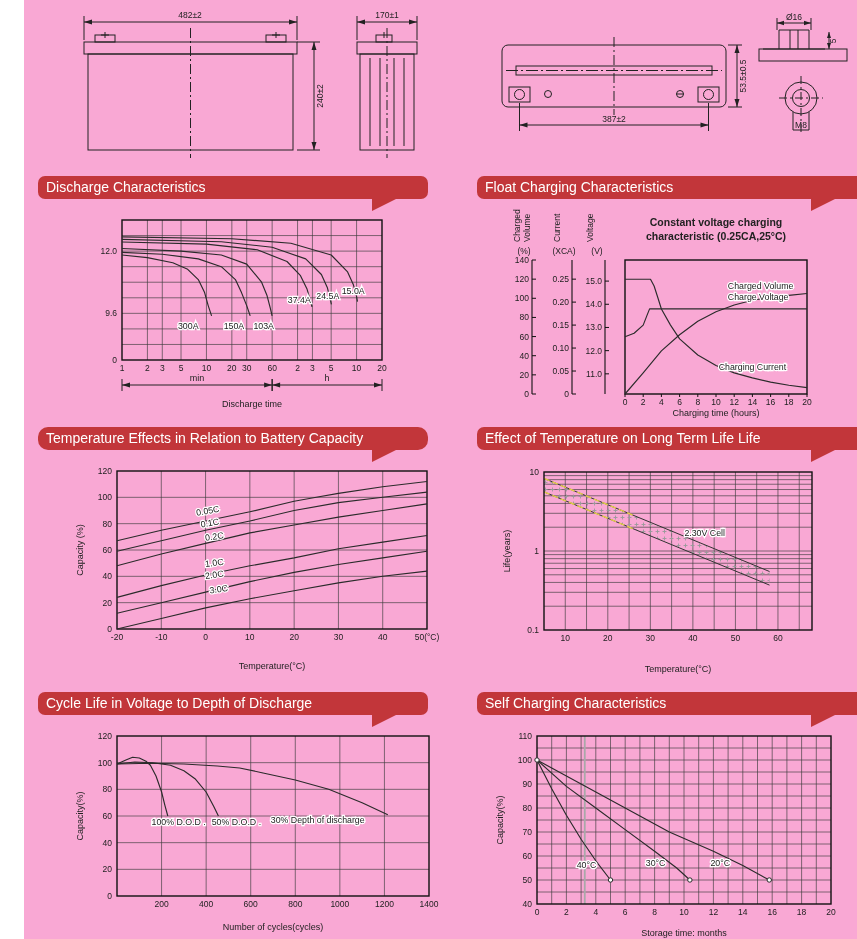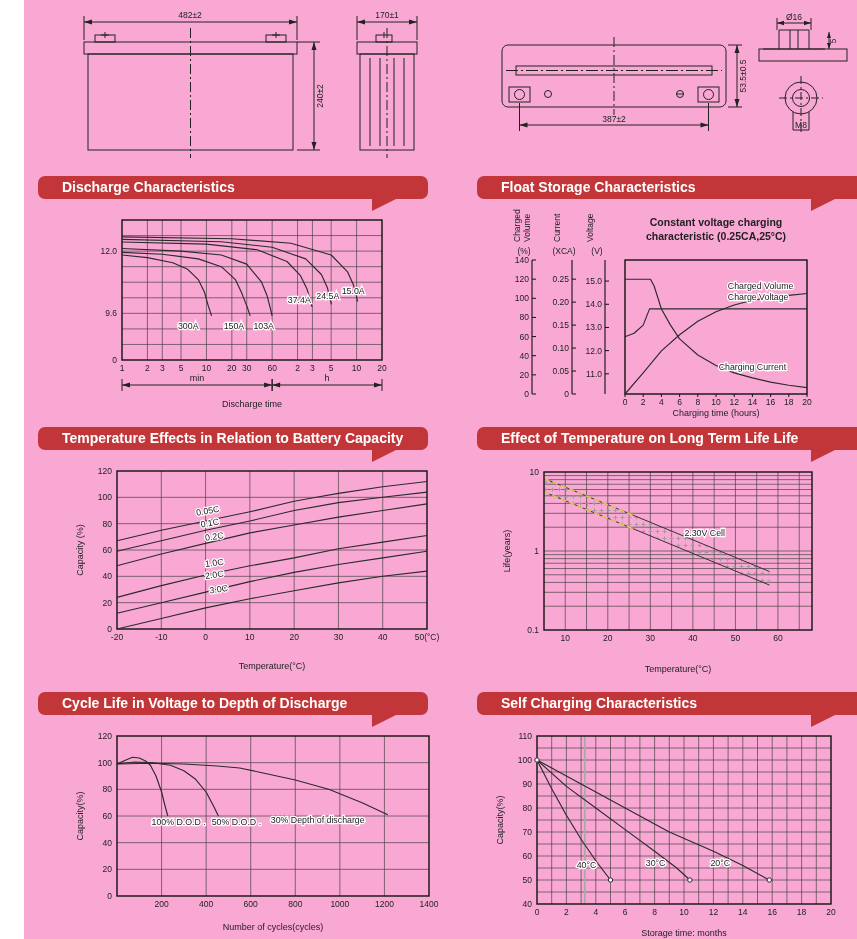--- a/index.html
+++ b/index.html
@@ -1,22 +1,22 @@
 <!DOCTYPE html>
 <html><head>
 <meta charset="utf-8">
 <style>
   html,body{margin:0;padding:0;background:#fff;}
   #sheet{position:relative;width:857px;height:939px;background:#f9a8d4;
          font-family:"Liberation Sans",sans-serif;overflow:hidden;margin-left:24px;}
   svg{position:absolute;overflow:visible;}
   svg text{font-family:"Liberation Sans","DejaVu Sans",sans-serif;fill:#222;}
   .banner{position:absolute;height:23px;background:#c2363a;border-radius:7px;
-          color:#fff;font-weight:bold;font-size:14px;line-height:23px;
-          padding-left:24px;box-sizing:border-box;width:390px;}
+          color:#fff;font-weight:normal;font-size:14px;line-height:23px;
+          padding-left:8px;box-sizing:border-box;width:390px;}
   .banner::after{content:"";position:absolute;right:30px;top:96%;width:0;height:0;
           border-style:solid;border-width:13px 26px 0 0;
           border-color:#c2363a transparent transparent transparent;}
   .tech line,.tech rect,.tech circle,.tech polyline,.tech path{stroke:#222;fill:none;stroke-width:1;}
   .tech polygon{fill:#222;stroke:none;}
   .tech text{font-size:8.5px;}
 </style>
 </head>
 <body>
 
@@ -119,22 +119,22 @@
     <line x1="52" y1="64" x2="52" y2="122" stroke-dasharray="8 3 2 3"></line>
     <line x1="44" y1="100" x2="44" y2="118"></line>
       <line x1="60" y1="100" x2="60" y2="118"></line>
     <line x1="44" y1="118" x2="60" y2="118"></line>
     <text x="52" y="116" text-anchor="middle" font-size="5.5">M8</text>
   </svg>
 
   <div class="banner" style="left:14px;top:176px;">
     <span>Discharge Characteristics</span></div>
   <div class="banner" style="left:453px;top:176px;">
-    <span>Float Storage Characteristics</span></div>
-  <div class="banner" style="left:14px;top:427px;">
+    <span>Float Charging Characteristics</span></div>
+  <div class="banner" style="left:14px;top:427px;border-radius:10px;">
     <span>Temperature Effects in Relation to Battery Capacity</span></div>
   <div class="banner" style="left:453px;top:427px;">
     <span>Effect of Temperature on Long Term Life Life</span></div>
   <div class="banner" style="left:14px;top:692px;">
     <span>Cycle Life in Voltage to Depth of Discharge</span></div>
   <div class="banner" style="left:453px;top:692px;">
     <span>Self Charging Characteristics</span></div>
 
   <svg id="svg-discharge" style="left:20px;top:206px;width:424px;height:205px;" viewBox="0 0 424 205">
       <line x1="103.41837995834058" y1="14" x2="103.41837995834058" y2="154" stroke="#3a3a3a" stroke-width="0.65"></line>

